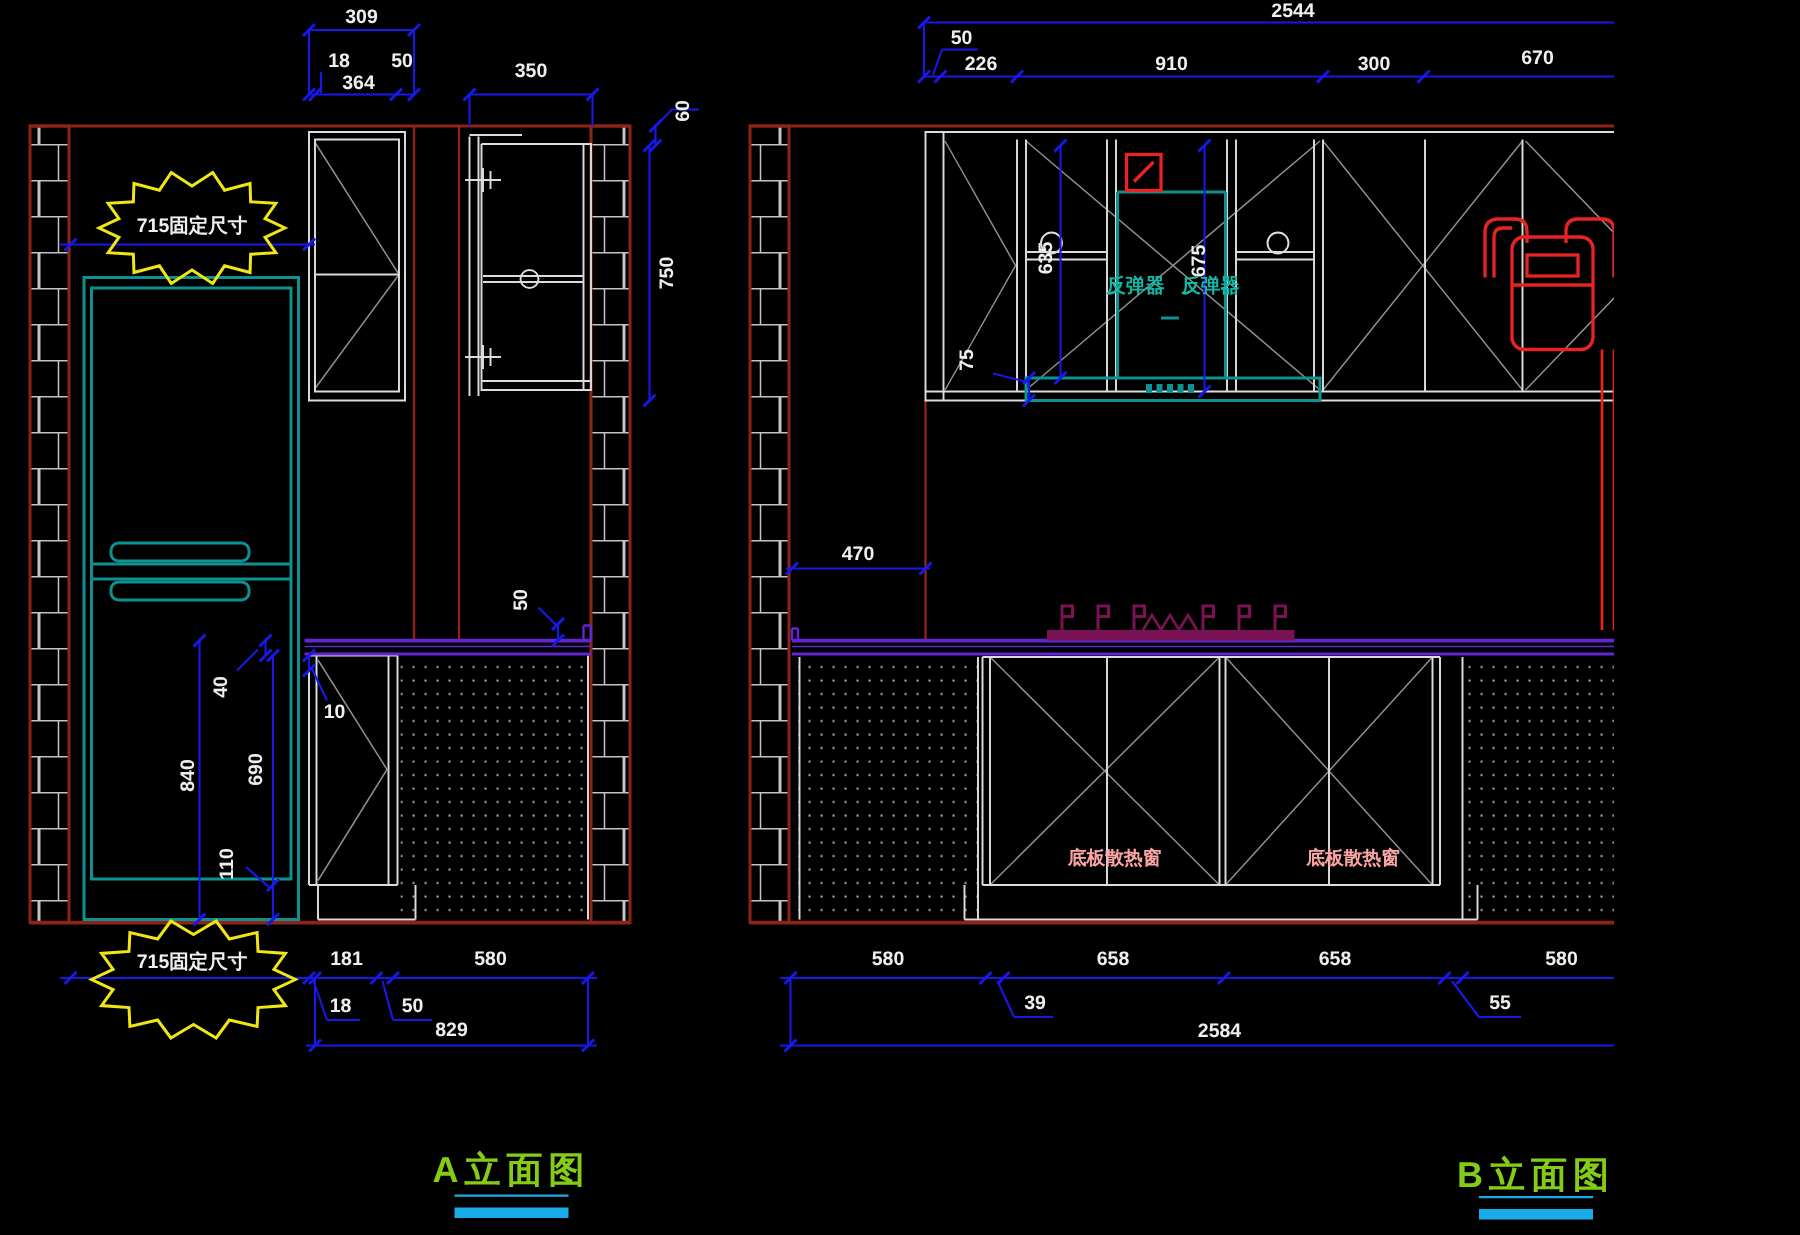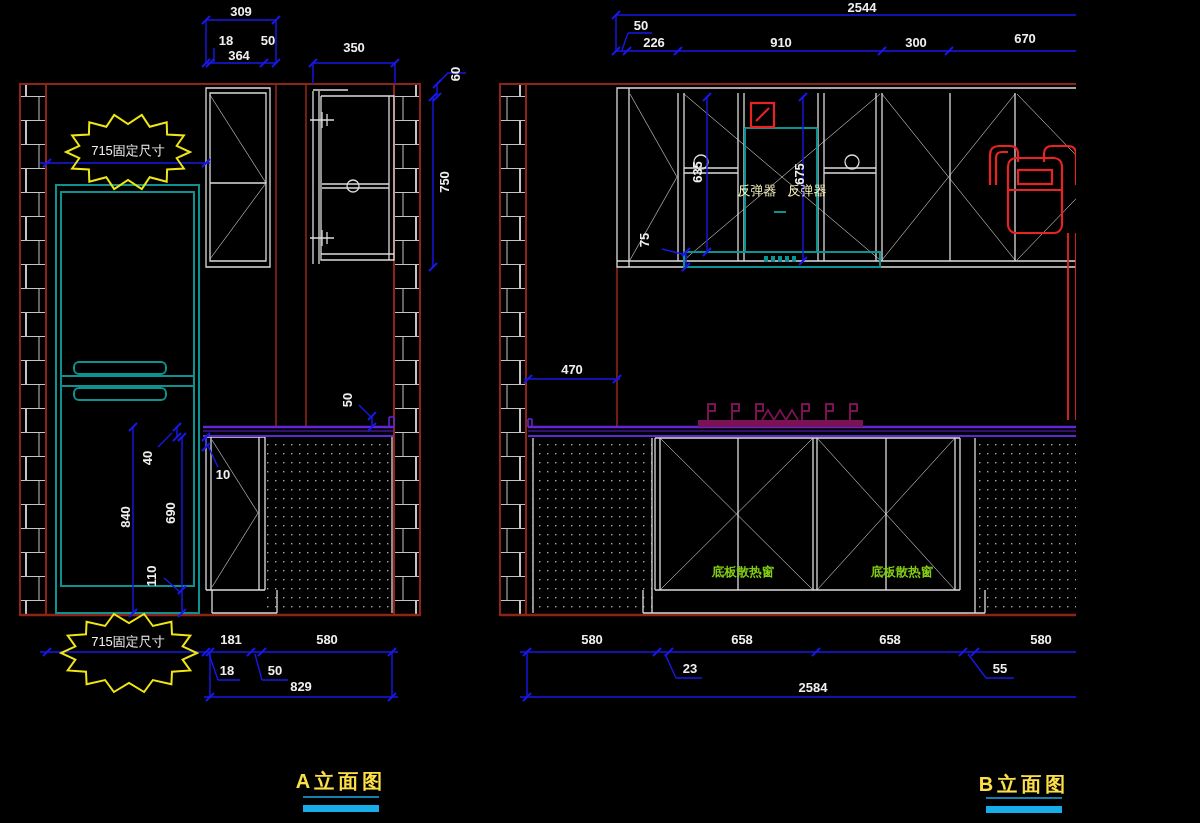--- a/index.html
+++ b/index.html
@@ -2,24 +2,24 @@
 <html><head>
 <meta charset="utf-8">
 <style>
   html,body{margin:0;padding:0;background:#000;}
   #stage{position:relative;width:1076px;height:823px;background:#000;overflow:hidden;
          font-family:"Liberation Sans",sans-serif;}
   #stage svg{position:absolute;left:0;top:0;}
   .lbl{position:absolute;transform:translate(-50%,-50%);font:600 13px "Liberation Sans",sans-serif;
        color:#EFEFEF;white-space:nowrap;line-height:1;}
   .rot{transform:translate(-50%,-50%) rotate(-90deg);}
-  .cn{font-weight:400;font-size:13px;}
-  .red{color:#fef9c3;}
-  .cyan{color:#84cc16;font-weight:700;font-size:12.5px;}
-  .title{font-size:20px;font-weight:700;letter-spacing:4px;color:#fde047;}
+  .cn{font-weight:700;font-size:13px;}
+  .red{color:#14b8a6;}
+  .cyan{color:#fca5a5;font-weight:700;font-size:12.5px;}
+  .title{font-size:24px;font-weight:700;letter-spacing:4px;color:#84cc16;}
 </style>
 </head>
 <body>
 
 <div id="stage">
 
 <svg width="1200" height="823" viewBox="0 0 1200 823">
   <defs>
     <pattern id="brick" patternUnits="userSpaceOnUse" width="26" height="48">
       <path d="M0,0.5 H26 M0,24.5 H26 M13,0.5 V24.5 M0.5,24.5 V48 M25.5,24.5 V48" stroke="#C4C4C4" stroke-width="1" fill="none"></path>
@@ -220,21 +220,21 @@
 <span class="lbl rot" style="left:1152px;top:183px">750</span>
 <span class="lbl rot" style="left:697px;top:172px">635</span>
 <span class="lbl rot" style="left:799px;top:174px">675</span>
 <span class="lbl rot" style="left:644px;top:240px">75</span>
 <span class="lbl cn red" style="left:757px;top:190px">反弹器</span>
 <span class="lbl cn red" style="left:807px;top:190px">反弹器</span>
 <span class="lbl" style="left:572px;top:369px">470</span>
 <span class="lbl cyan" style="left:743px;top:572px">底板散热窗</span>
 <span class="lbl cyan" style="left:902px;top:572px">底板散热窗</span>
 <span class="lbl" style="left:592px;top:639px">580</span>
-<span class="lbl" style="left:690px;top:668px">23</span>
+<span class="lbl" style="left:690px;top:668px">39</span>
 <span class="lbl" style="left:742px;top:639px">658</span>
 <span class="lbl" style="left:890px;top:639px">658</span>
 <span class="lbl" style="left:1000px;top:668px">55</span>
 <span class="lbl" style="left:1041px;top:639px">580</span>
 <span class="lbl" style="left:813px;top:687px">2584</span>
 <span class="lbl title" style="left:1024px;top:784px">B立面图</span>
 
 </div>
 
 </body></html>

